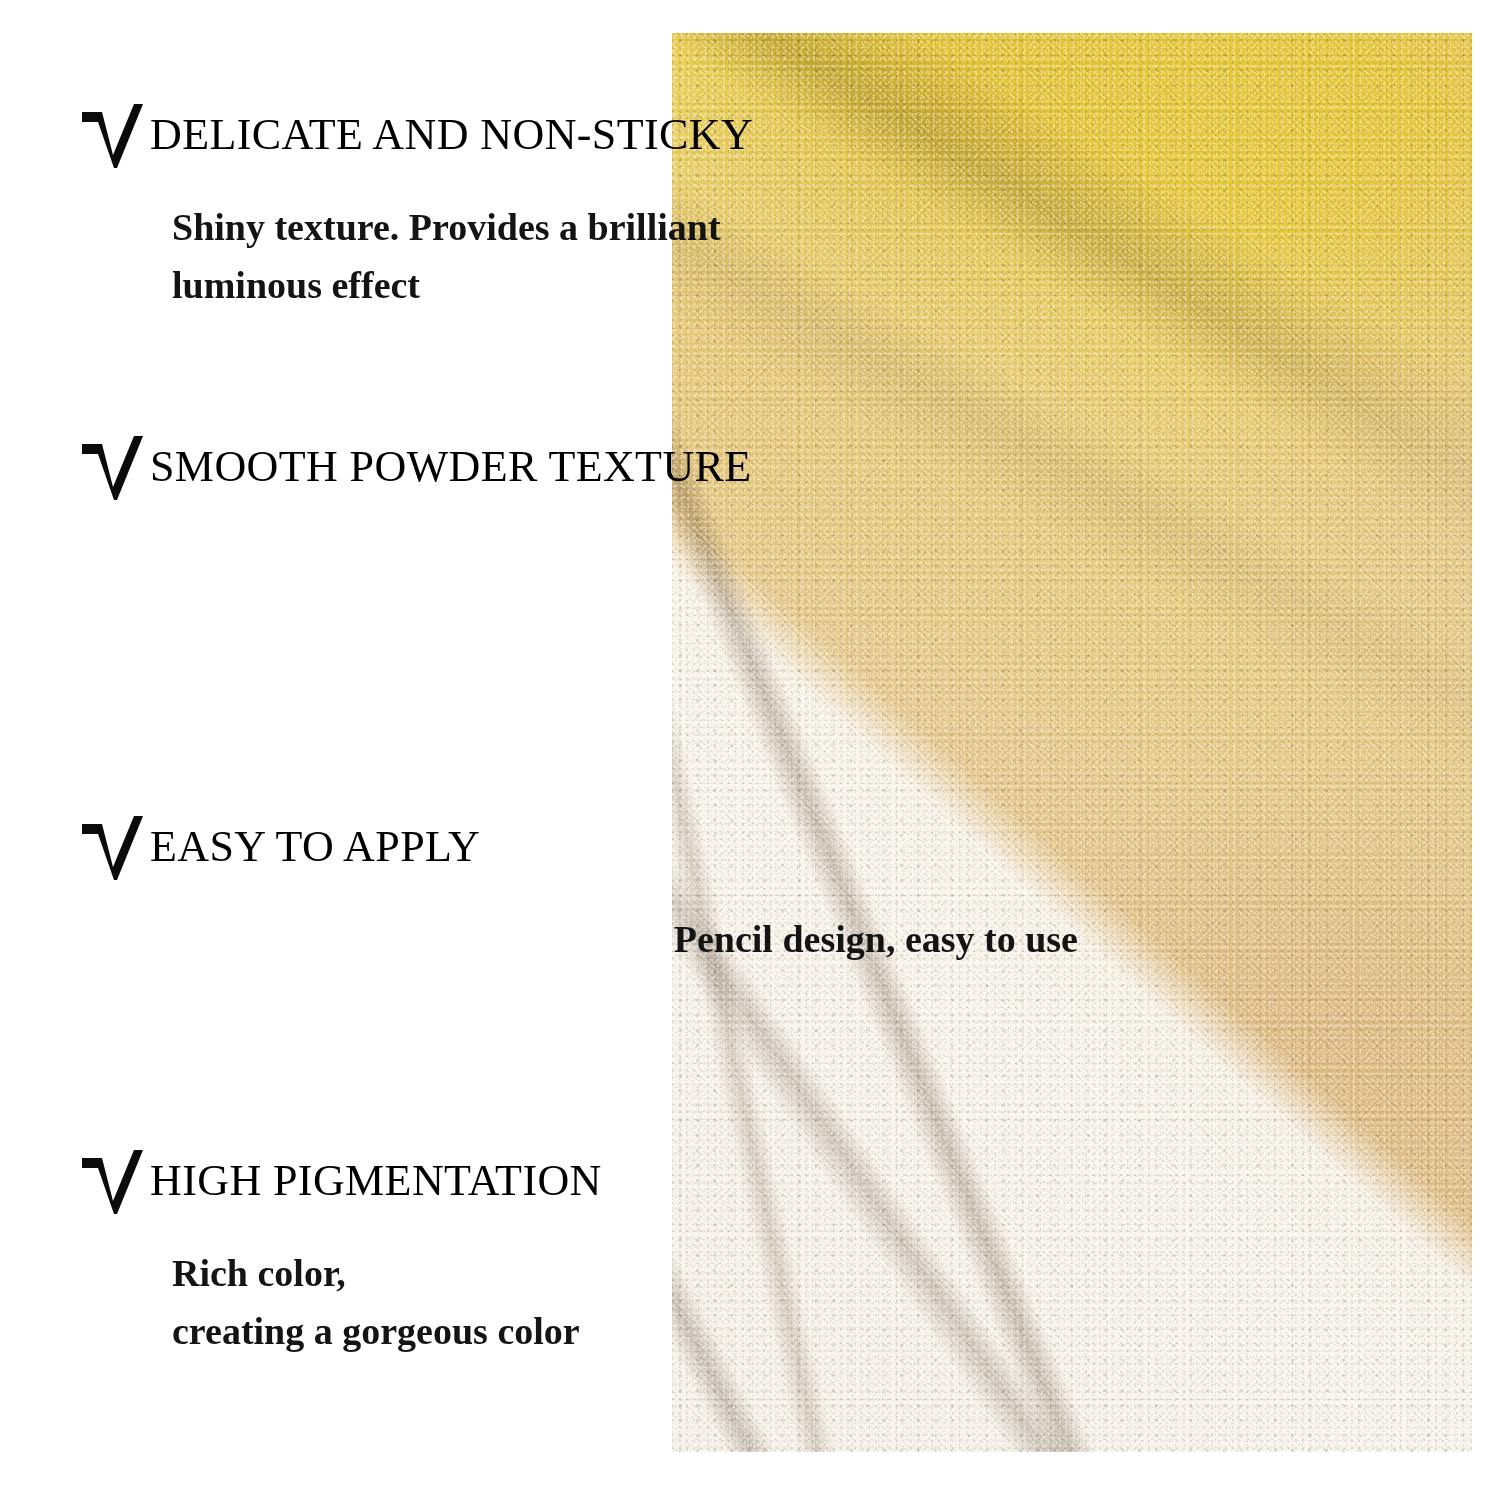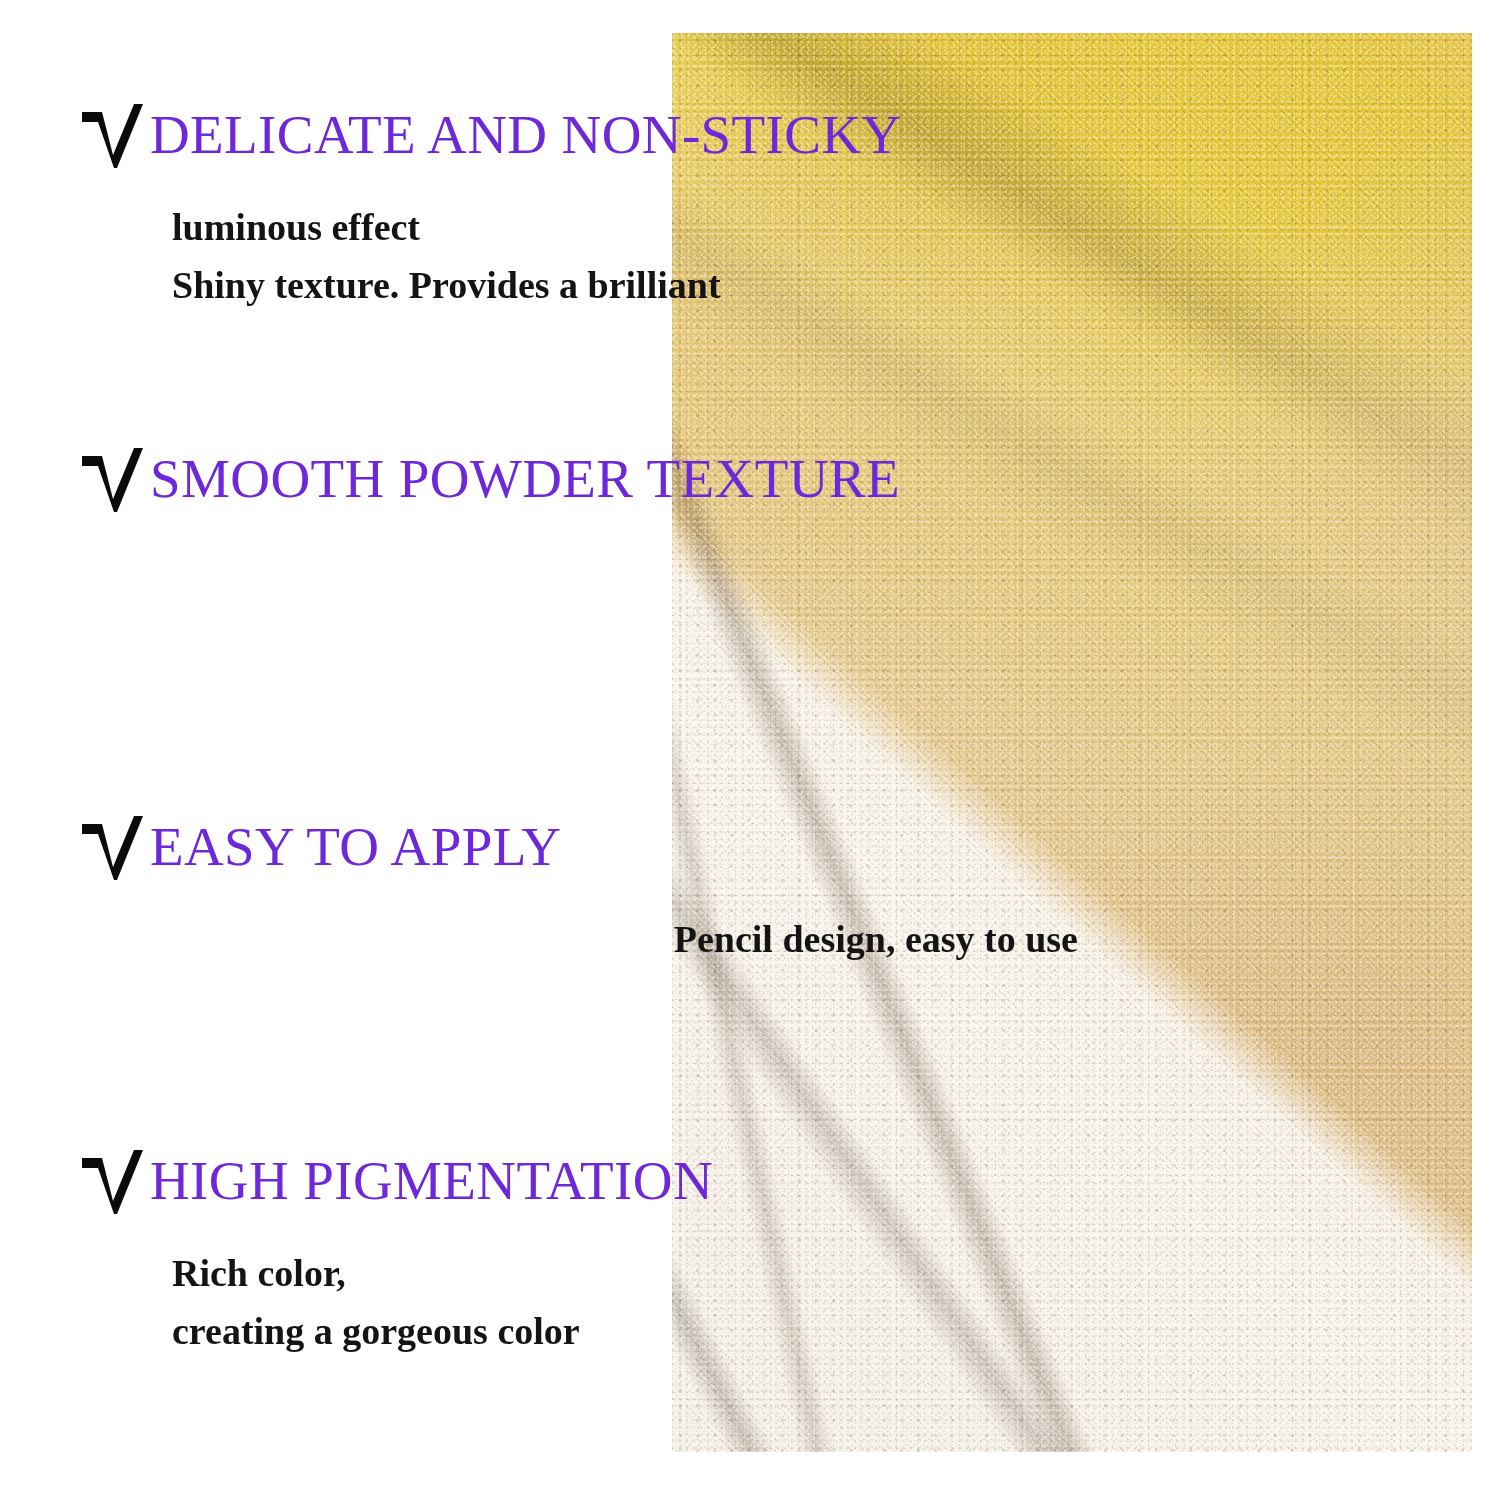--- a/index.html
+++ b/index.html
@@ -173,42 +173,42 @@
     gap: 0;
   }
   .check-icon {
     flex: 0 0 auto;
     width: 72px;
     margin-top: -6px;
   }
   .check-icon svg { display: block; }
   .feat-title {
     font-family: "Liberation Serif", "DejaVu Serif", serif;
-    font-size: 55px;
+    font-size: 44px;
     line-height: 62px;
     font-weight: 400;
     letter-spacing: .4px;
-    color: #6d28d9;
+    color: #000000;
     white-space: nowrap;
   }
   .feat-body {
     margin-left: 94px;
     margin-top: 22px;
     font-family: "Liberation Serif", "DejaVu Serif", serif;
     font-size: 38px;
     line-height: 58px;
     font-weight: 700;
     color: #141414;
     white-space: nowrap;
   }
   .feat-body .bline { display: block; }
 
   
   #feature-1 { top: 104px; }
-  #feature-2 { top: 448px; text-align: center; }
+  #feature-2 { top: 436px; text-align: center; }
   #feature-3 { top: 816px; text-align: right; }
   #feature-4 { top: 1150px; }
 </style>
 </head>
 <body>
 
 <div id="photo-panel">
   <div class="swatch sw-rose"></div>
   <div class="swatch sw-gold"></div>
   <div class="swatch sw-gold2"></div>
@@ -228,22 +228,22 @@
   <div class="feature" id="feature-1">
     <div class="feat-head">
       <span class="check-icon">
         <svg width="72" height="78" viewBox="0 0 72 78" aria-hidden="true">
           <path d="M4 14 L4 24 L20 24 L36 70 L39 70 L65 6 L56 6 L35 57 L24 14 Z" fill="#0b0b0b"></path>
         </svg>
       </span>
       <span class="feat-title">DELICATE AND NON-STICKY</span>
     </div>
     <div class="feat-body">
+      <span class="bline">Shiny texture. Provides a brilliant</span>
       <span class="bline">luminous effect</span>
-      <span class="bline">Shiny texture. Provides a brilliant</span>
     </div>
   </div>
 
   <div class="feature" id="feature-2">
     <div class="feat-head">
       <span class="check-icon">
         <svg width="72" height="78" viewBox="0 0 72 78" aria-hidden="true">
           <path d="M4 14 L4 24 L20 24 L36 70 L39 70 L65 6 L56 6 L35 57 L24 14 Z" fill="#0b0b0b"></path>
         </svg>
       </span>

